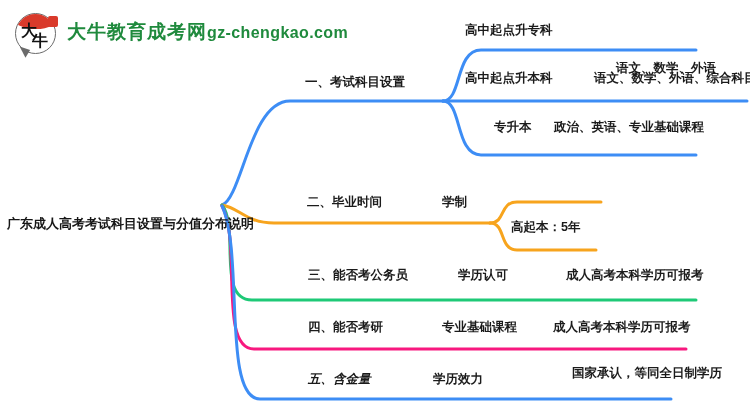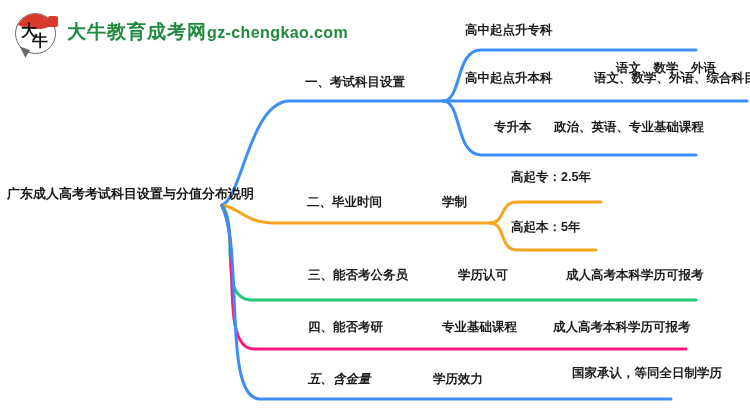--- a/index.html
+++ b/index.html
@@ -63,33 +63,32 @@
       </div>
       <div class="logo-seal" style="background: rgb(217, 58, 43);"></div>
       <div class="logo-tail"></div>
     </div>
     <div class="brand">
       <span class="brand-name" style="color: rgb(31, 138, 61);">大牛教育成考网</span>
       <span class="brand-domain" style="color: rgb(31, 138, 61);">gz-chengkao.com</span>
     </div>
   </div>
 
-  <div class="node root" style="left:7px;top:185px;">广东成人高考考试科目设置与分值分布说明</div>
+  <div class="node root" style="left:7px;top:215px;">广东成人高考考试科目设置与分值分布说明</div>
 
   <div class="node" style="left:305px;top:74px;">一、考试科目设置</div>
   <div class="node" style="left:465px;top:22px;">高中起点升专科</div>
   <div class="node" style="left:616px;top:19px;margin-top:41px;">语文、数学、外语</div>
   <div class="node" style="left:465px;top:70px;">高中起点升本科</div>
   <div class="node" style="left:594px;top:70px;">语文、数学、外语、综合科目</div>
   <div class="node" style="left:466px;top:119px;margin-left:28px;">专升本</div>
   <div class="node" style="left:554px;top:119px;">政治、英语、专业基础课程</div>
 
   <div class="node" style="left:307px;top:194px;">二、毕业时间</div>
   <div class="node" style="left:442px;top:194px;">学制</div>
-  <div class="node" style="left:511px;top:169px;">高起专：2.5年</div>
   <div class="node" style="left:511px;top:219px;">高起本：5年</div>
 
   <div class="node" style="left:308px;top:267px;">三、能否考公务员</div>
   <div class="node" style="left:458px;top:267px;">学历认可</div>
   <div class="node" style="left:566px;top:267px;">成人高考本科学历可报考</div>
 
   <div class="node" style="left:308px;top:319px;">四、能否考研</div>
   <div class="node" style="left:442px;top:319px;">专业基础课程</div>
   <div class="node" style="left:553px;top:319px;">成人高考本科学历可报考</div>
 

